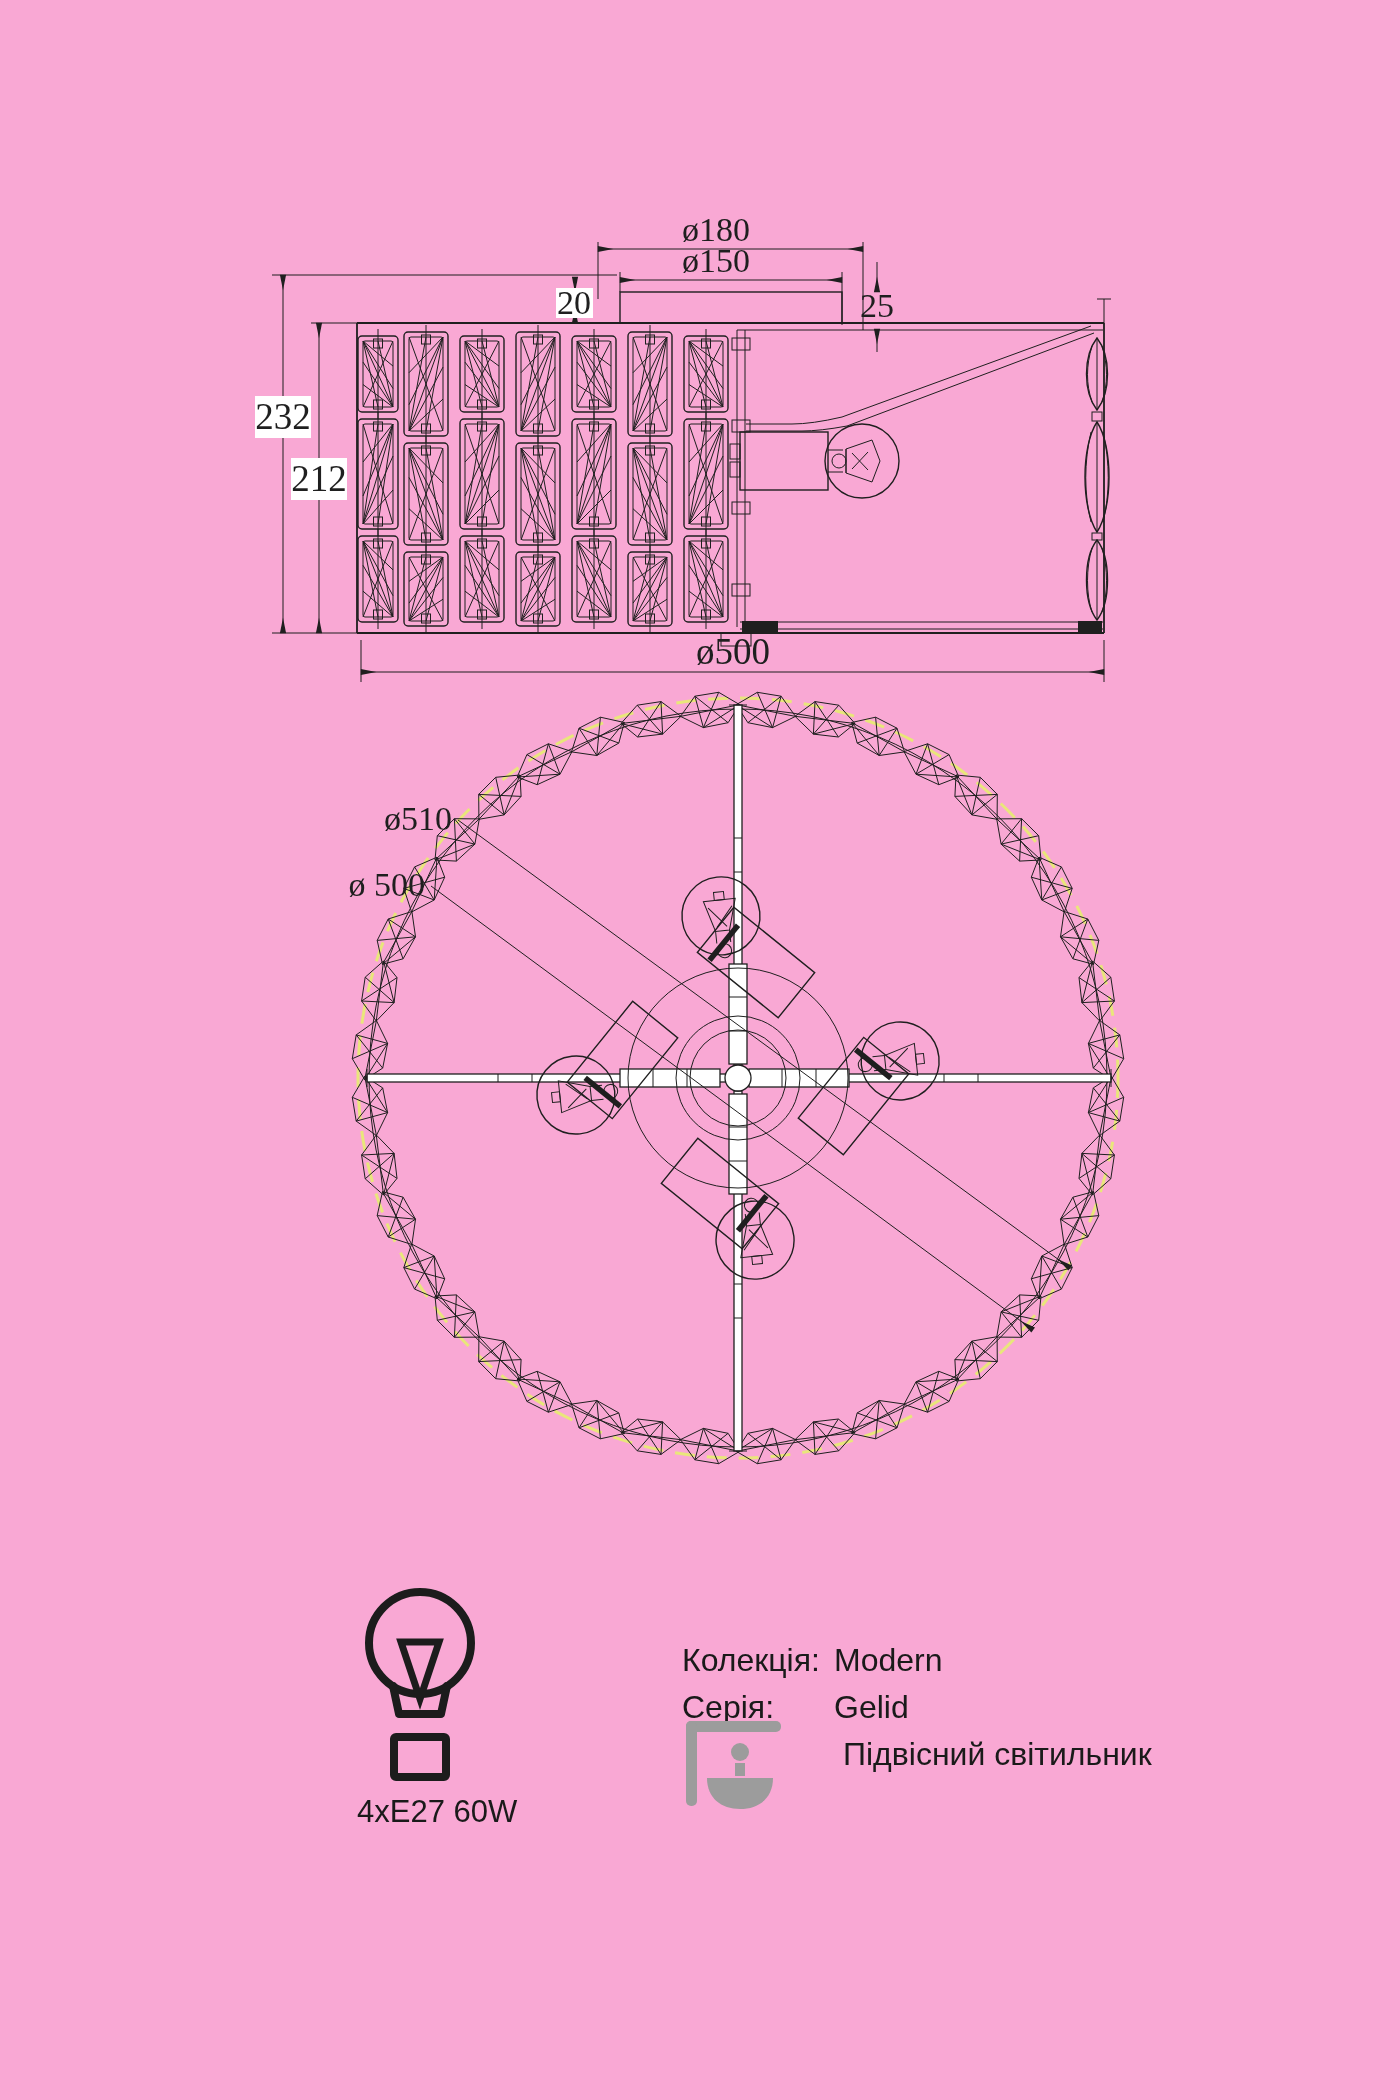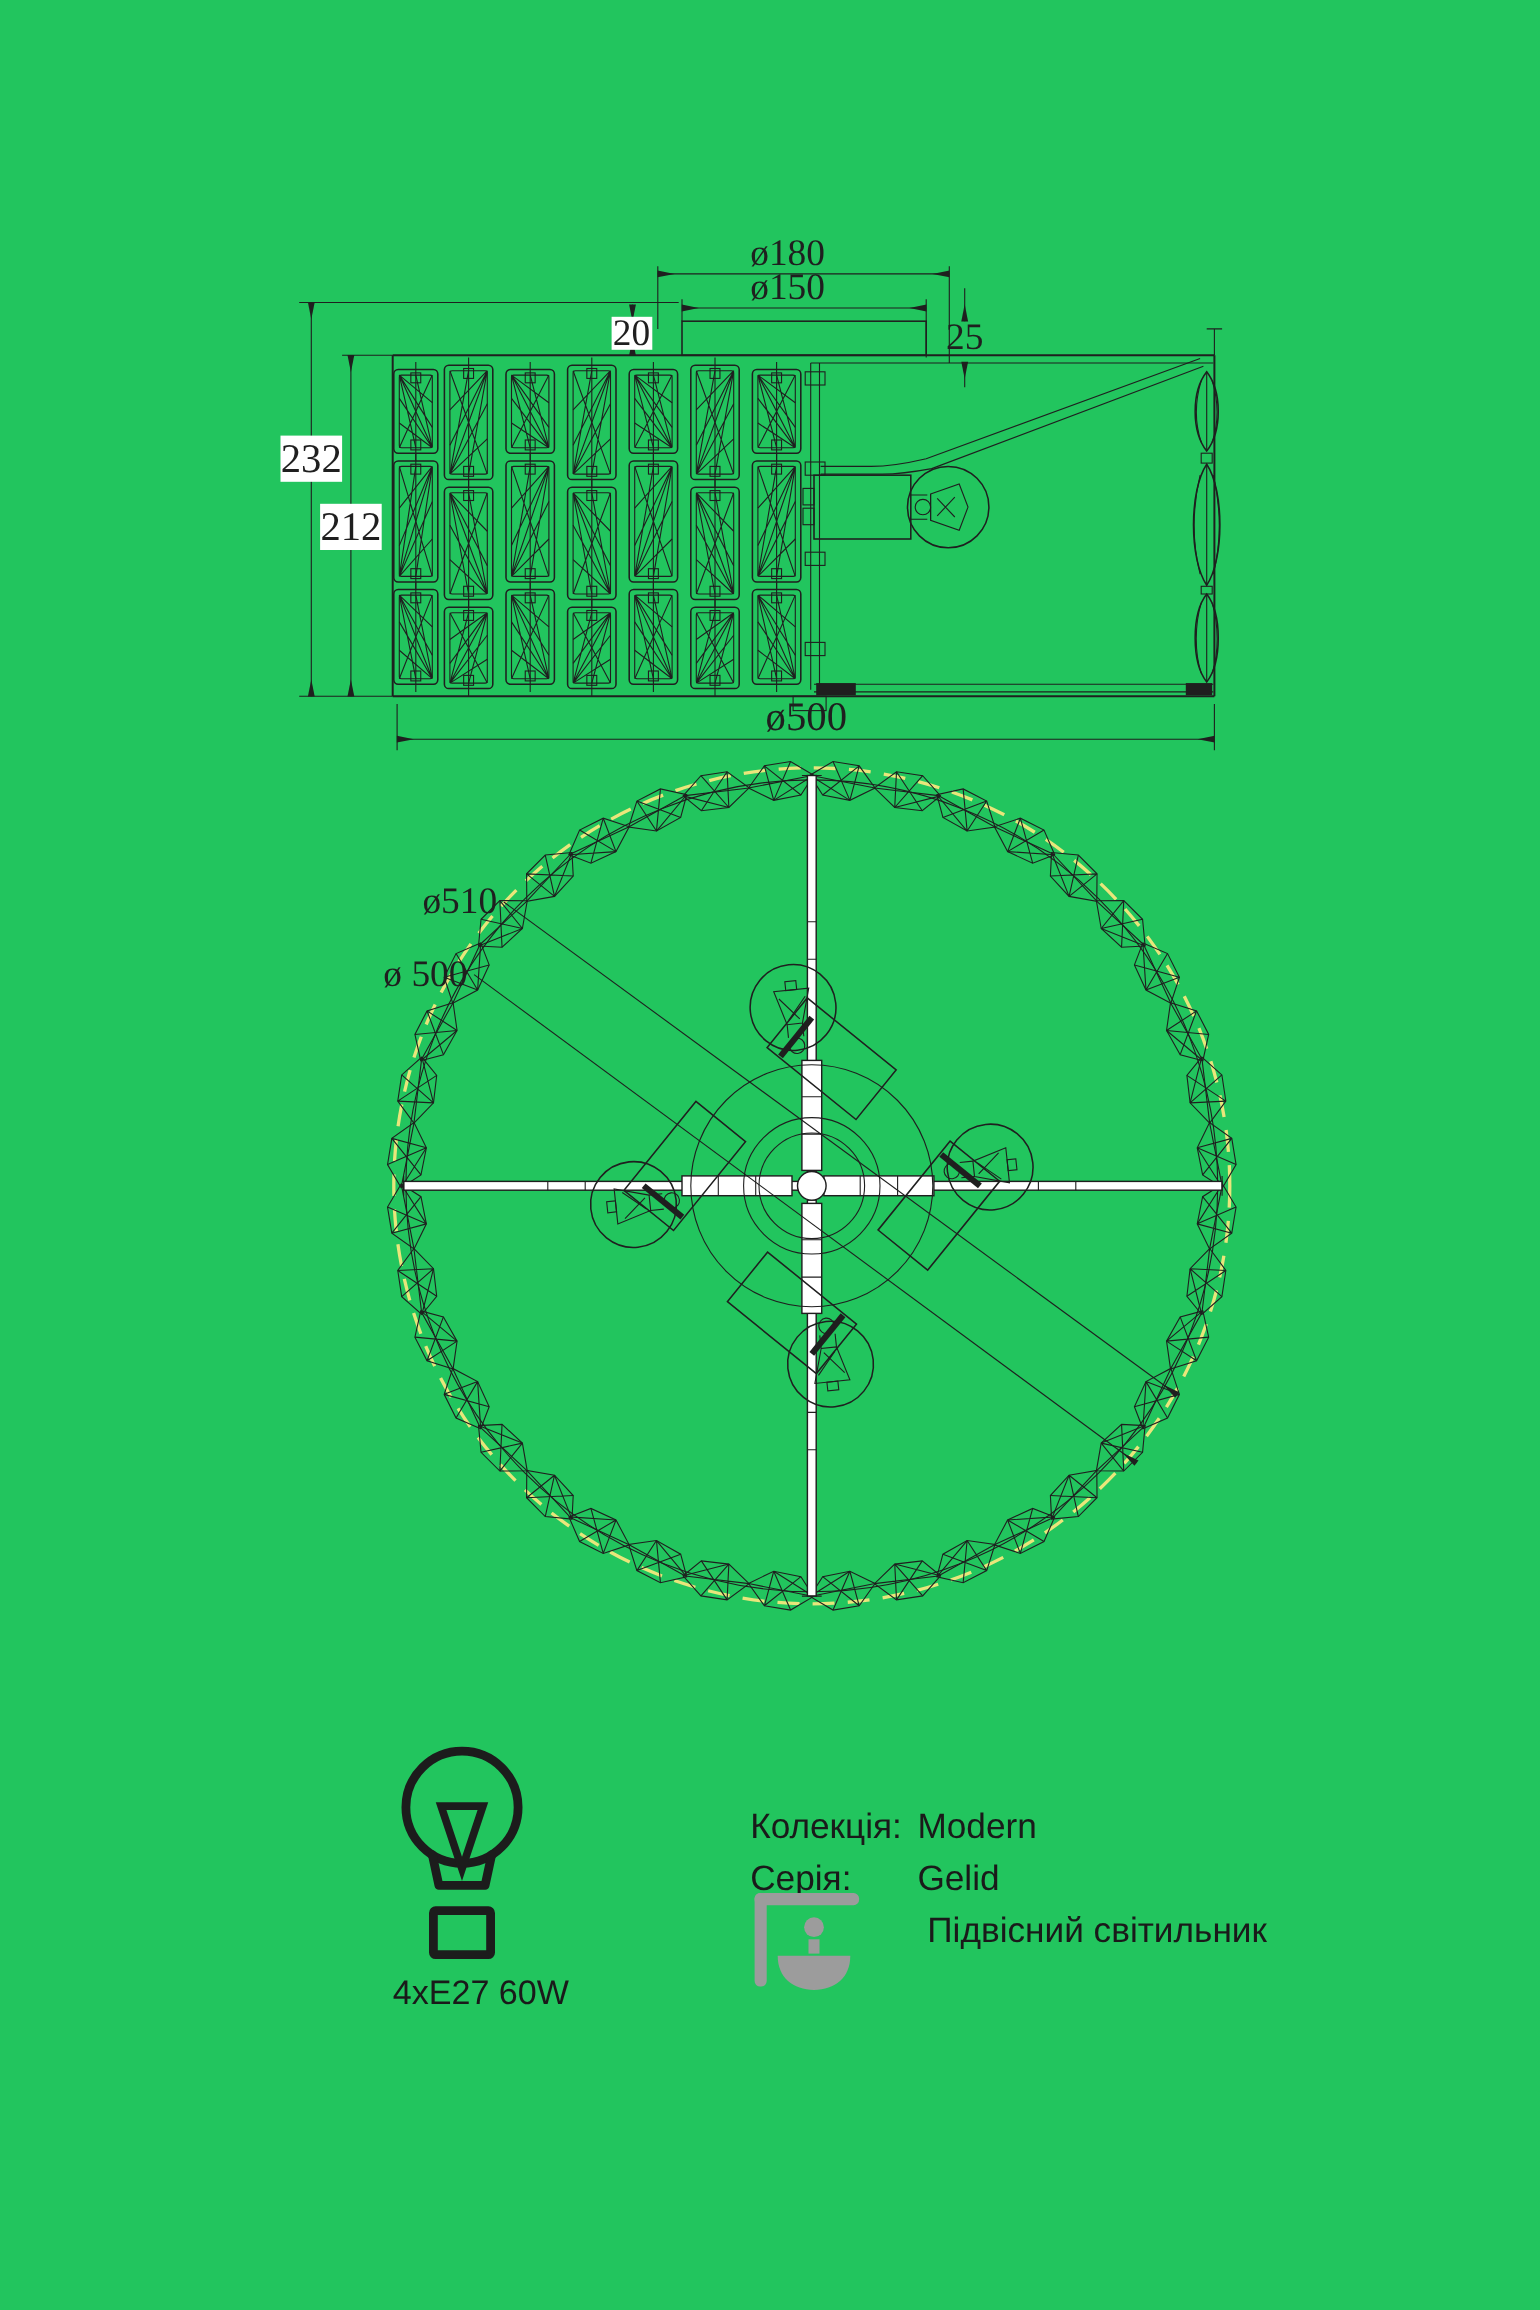--- a/index.html
+++ b/index.html
@@ -2,21 +2,21 @@
 <html style="--line: #1f1f1f; --dashy: #e9e67b; --gray: #9c9c9c;"><head>
 <meta charset="utf-8">
 <style>
   :root{
     --line:#1f1f1f;
     --dashy:#e9e67b;
     --gray:#9c9c9c;
     --txt:#1a1a1a;
   }
   html,body{margin:0;padding:0;background:#fff;}
-  .page{position:relative;width:1400px;height:2100px;background:#22c55e;overflow:hidden;
+  .page{position:relative;width:1400px;height:2100px;background:#f9a8d4;overflow:hidden;
         font-family:"Liberation Sans", sans-serif;}
   svg{position:absolute;inset:0;}
   .ln{stroke:var(--line);fill:none;stroke-width:1.4px;}
   .ln2{stroke:var(--line);fill:none;stroke-width:1.8px;}
   .thin{stroke:var(--line);fill:none;stroke-width:1px;}
   .blk{fill:var(--line);stroke:none;}
   .wht{fill:#ffffff;stroke:var(--line);stroke-width:1.3px;}
   .mask{fill:#ffffff;stroke:none;}
   .dash{stroke:var(--dashy);fill:none;stroke-width:3px;stroke-dasharray:20 12;}
   .dim{font-family:"Liberation Serif", serif;font-size:34px;fill:var(--line);}

